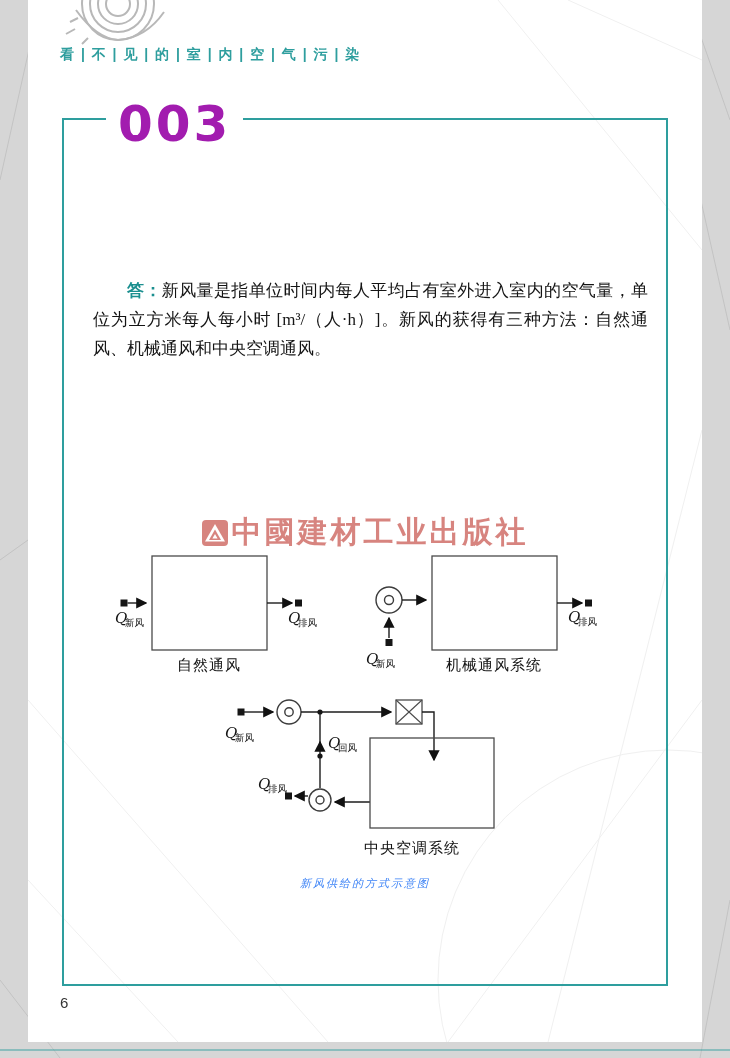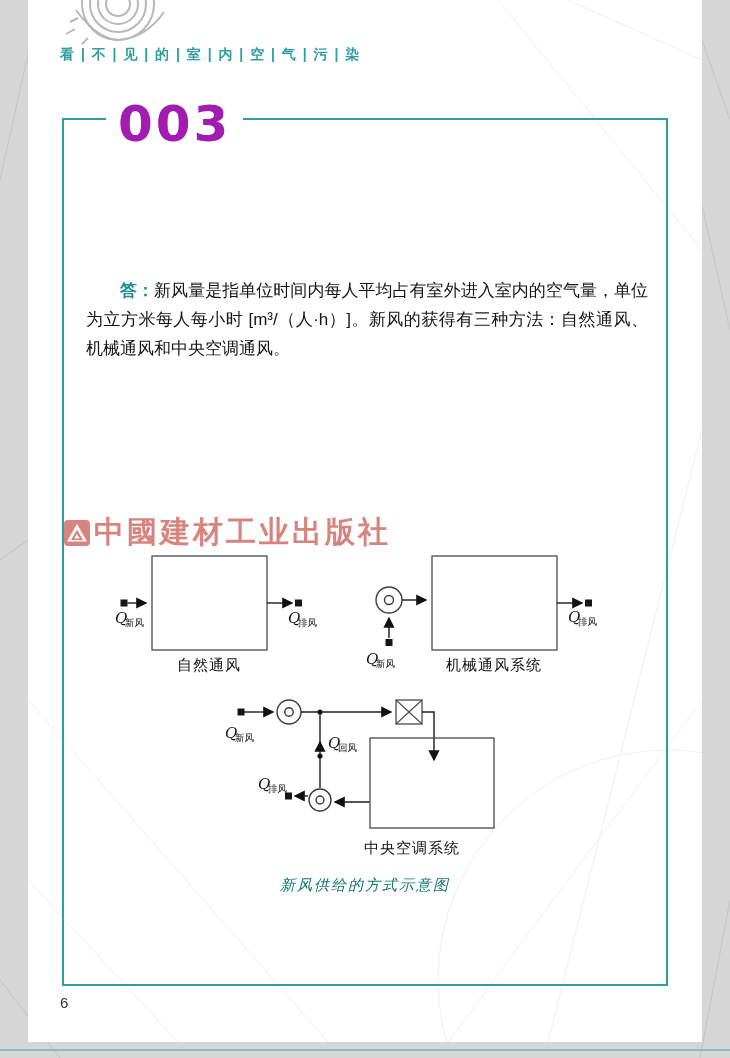--- a/index.html
+++ b/index.html
@@ -41,29 +41,29 @@
   }
   .section-title {
     position:absolute; left:44px; top:48px;
     font-family:"DejaVu Sans","Liberation Sans",sans-serif;
     font-size:27px; color:#2b2b2b; letter-spacing:2px;
   }
   .body-text {
     position:absolute; left:22px; top:156px; width:562px;
   }
   .body-text p {
-    font-family:Liberation Sans, sans-serif;
+    font-family:Liberation Serif, serif;
     font-size:17px; line-height:29px; color:#141414;
-    text-align:justify; text-indent:2em;
+    text-align:justify; text-indent:2em;margin-left:7px;
   }
   .answer-label { color:#1b8f8f; font-weight:bold; }
 
   .watermark {
     position:absolute; left:0; top:392px; width:100%;
-    display:flex; justify-content:flex-start; align-items:center; gap:4px;
+    display:flex; justify-content:center; align-items:center; gap:4px;
     opacity:.62; pointer-events:none;
   }
   .watermark-text {
     font-family:"DejaVu Serif","Liberation Serif",serif;
     font-size:30px; font-weight:bold; color:#bf3a32; letter-spacing:3px;
   }
 
   .diagram { position:absolute; left:18px; top:428px; }
   .diagram .room { fill:none; stroke:#4a4a4a; stroke-width:1.3; }
   .diagram .duct { stroke:#1c1c1c; stroke-width:1.4; fill:none; }
@@ -72,21 +72,21 @@
   .diagram .dot { fill:#161616; }
   .diagram .fan { fill:#ffffff; stroke:#3c3c3c; stroke-width:1.4; }
   .diagram text { font-family:"DejaVu Serif","Liberation Serif",serif; fill:#141414; }
   .diagram .q    { font-size:15px; font-style:italic; }
   .diagram .qsub { font-size:9.5px; }
   .diagram .dcap { font-size:15px; text-anchor:middle; letter-spacing:1px; }
 
   .figure-caption {
     position:absolute; left:0; top:756px; width:100%;
     text-align:center; font-family:"DejaVu Serif","Liberation Serif",serif;
-    font-style:italic; font-size:15px; letter-spacing:2px; color:#0f766e;
+    font-style:italic; font-size:11px; letter-spacing:2px; color:#3b82f6;
   }
 
   .page-number {
     position:absolute; left:32px; top:994px;
     font-size:15px; color:#333333;
   }
   .bottom-rule {
     position:absolute; left:0; top:1049px; width:730px; height:2px;
     background:rgba(46,158,158,.45); z-index:2;
   }

